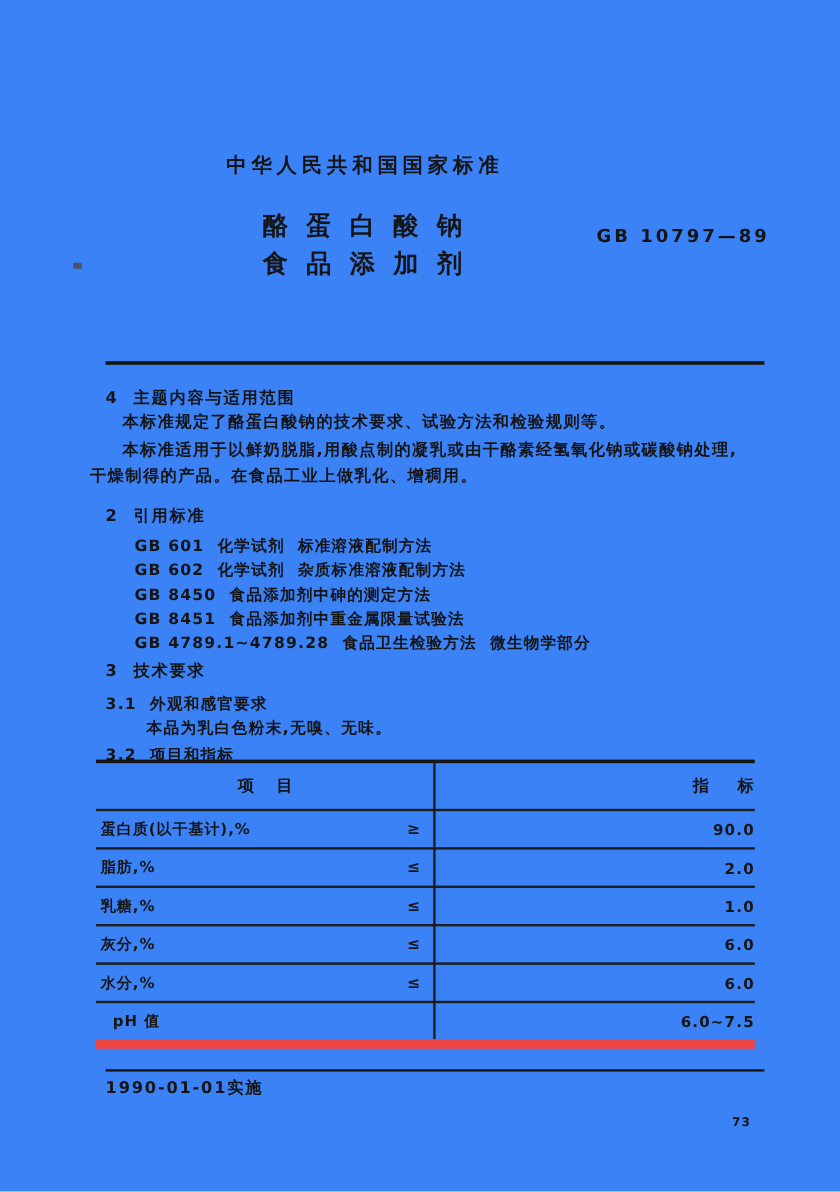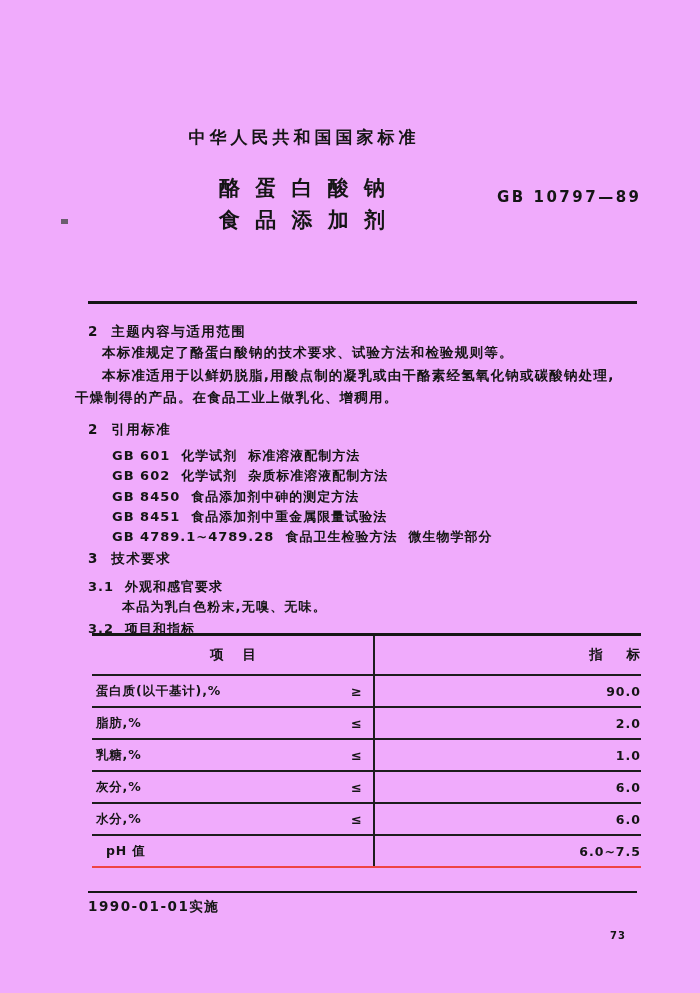--- a/index.html
+++ b/index.html
@@ -1,19 +1,19 @@
 <!DOCTYPE html>
 <html><head>
 <meta charset="utf-8">
 <style>
   html,body{margin:0;padding:0;background:#e8e8e8;}
   .page{
     position:relative;
     width:700px;height:993px;
-    background:#f0abfc;
+    background:#3b82f6;
     margin:0 auto;
     font-family:"DejaVu Sans","Liberation Sans",sans-serif;
     color:#151515;
     overflow:hidden;
   }
   .abs{position:absolute;}
   .pre{white-space:pre-wrap;}
 
   
   .std-header{left:88px;top:126px;width:432px;text-align:center;
@@ -39,22 +39,22 @@
   .s2-heading{left:88px;top:421px;}
   .ref-list{left:112px;top:446px;width:520px;font-size:13px;font-weight:bold;
     line-height:20.3px;letter-spacing:1px;}
 
   .s3-heading{left:88px;top:550px;}
   .s31-heading{left:88px;top:578px;font-size:13px;font-weight:bold;letter-spacing:1px;}
   .s31-text{left:112px;top:598px;font-size:13px;font-weight:bold;letter-spacing:1.2px;margin-left:10px;}
   .s32-heading{left:88px;top:620px;font-size:13px;font-weight:bold;letter-spacing:1px;}
 
   
-  .spec-table{left:92px;top:633px;width:549px;border-top:3px solid #161616;
-    border-bottom:2px solid #ef4444;}
+  .spec-table{left:80px;top:633px;width:549px;border-top:3px solid #161616;
+    border-bottom:8px solid #ef4444;}
   .t-row{display:flex;align-items:center;border-bottom:2px solid #1d1d1d;}
   .t-row:last-child{border-bottom:none;}
   .t-head{height:38px;font-size:13.5px;font-weight:bold;}
   .t-data{height:30px;font-size:12.5px;font-weight:bold;}
   .t-left{width:282px;display:flex;align-items:center;padding-left:4px;box-sizing:border-box;}
   .t-right{flex:1;text-align:right;letter-spacing:1px;}
   .t-head .t-left{justify-content:center;padding-left:0;}
   .t-item{letter-spacing:.8px;}
   .t-op{margin-left:auto;padding-right:12px;font-size:13px;}
   .ph-row .t-left{padding-left:14px;}
@@ -80,21 +80,21 @@
     <div>食 品 添 加 剂</div>
   </div>
 
   <div class="abs std-number">GB 10797—89</div>
 
 
   <div class="abs stray-mark"></div>
 
   <div class="abs rule header-rule"></div>
 
-  <div class="abs sec-heading s1-heading pre">2  主题内容与适用范围</div>
+  <div class="abs sec-heading s1-heading pre">4  主题内容与适用范围</div>
   <div class="abs s1-body">
     <p>本标准规定了酪蛋白酸钠的技术要求、试验方法和检验规则等。</p>
     <p>本标准适用于以鲜奶脱脂,用酸点制的凝乳或由干酪素经氢氧化钠或碳酸钠处理,干燥制得的产品。在食品工业上做乳化、增稠用。</p>
   </div>
 
   <div class="abs sec-heading s2-heading pre">2  引用标准</div>
   <div class="abs ref-list">
     <div class="pre">GB 601  化学试剂  标准溶液配制方法</div>
     <div class="pre">GB 602  化学试剂  杂质标准溶液配制方法</div>
     <div class="pre">GB 8450  食品添加剂中砷的测定方法</div>

